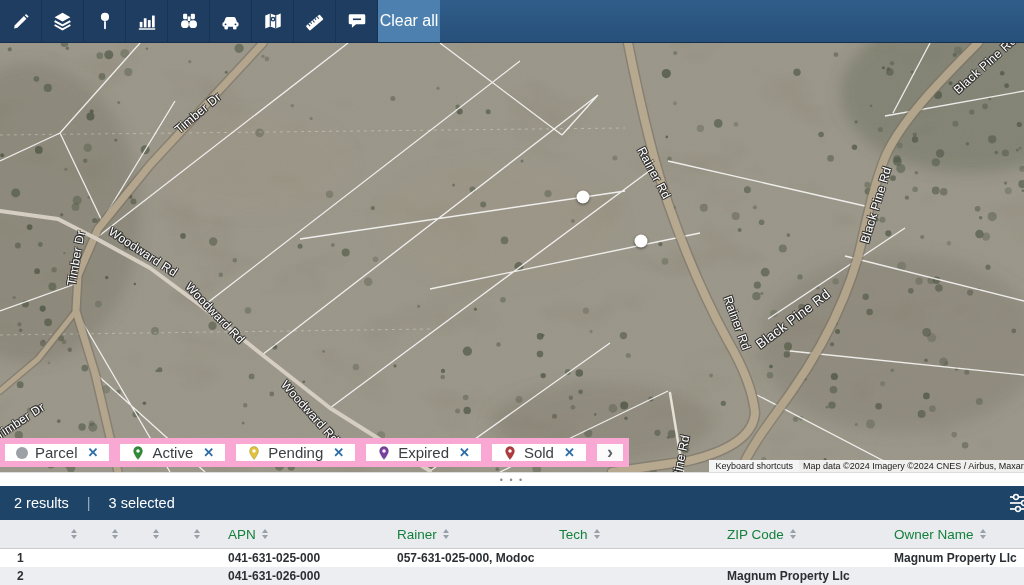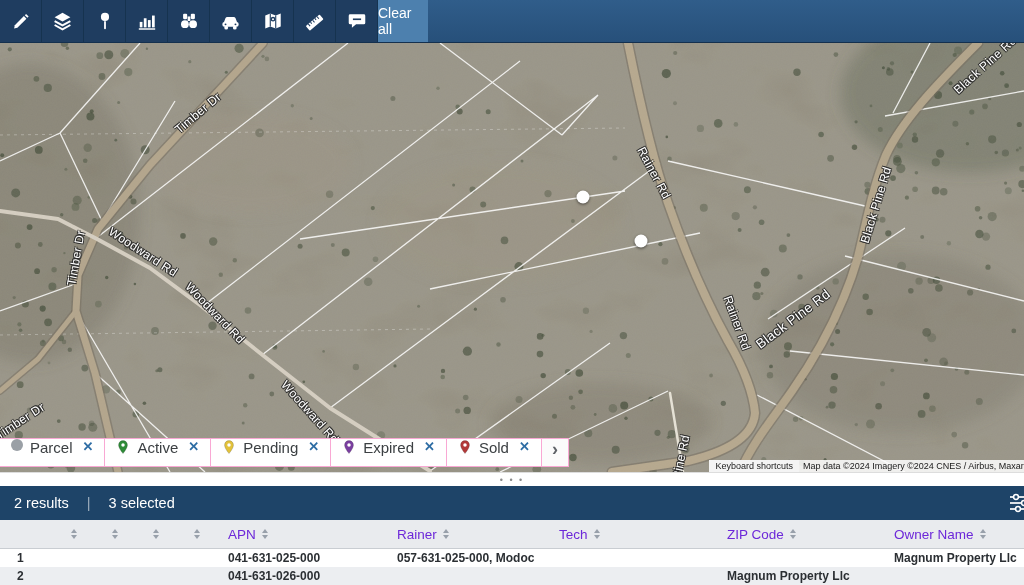--- a/index.html
+++ b/index.html
@@ -4,37 +4,37 @@
 <style>
   html,body{margin:0;padding:0;background:#fff;}
   body{width:1024px;height:585px;overflow:hidden;position:relative;
        font-family:"Liberation Sans",sans-serif;-webkit-font-smoothing:antialiased;}
 
   
   .toolbar{height:42px;display:flex;align-items:stretch;background:#1f3d60;border-bottom:1px solid #14304e;}
   .tb-btn{width:41px;display:flex;align-items:center;justify-content:center;
           border-right:1px solid #16334f;background:#1f3d60;cursor:pointer;}
   .tb-btn svg{display:block;}
-  .tb-clear{width:50px;display:flex;align-items:center;justify-content:center;
-            background:#4d80ae;color:#fff;font-size:14px;cursor:pointer;}
+  .tb-clear{width:62px;display:flex;align-items:center;justify-content:center;
+            background:#4d80ae;color:#fff;font-size:16px;cursor:pointer;}
   .tb-fill{flex:1;background:linear-gradient(180deg,#305d8a,#27507a);}
 
   
   .map{position:relative;height:429px;overflow:hidden;background:#8b8476;}
   .map svg.terrain{position:absolute;left:0;top:0;}
   .map-overlay{position:absolute;left:0;top:0;width:100%;height:100%;}
   .road-label{position:absolute;color:#fff;white-space:nowrap;letter-spacing:.3px;
     text-shadow:-1px -1px 0 rgba(45,45,45,.95),1px -1px 0 rgba(45,45,45,.95),
                 -1px 1px 0 rgba(45,45,45,.95),1px 1px 0 rgba(45,45,45,.95);}
   .map-marker{position:absolute;width:13px;height:13px;background:#fff;border-radius:50%;
     transform:translate(-50%,-50%);box-shadow:0 1px 3px rgba(0,0,0,.55);cursor:pointer;}
 
   
   .chips-row{position:absolute;left:0;top:395px;display:flex;height:29px;}
-  .chip{display:flex;gap:7px;background:#fff;border:1px solid #f9a8d4;
+  .chip{display:flex;align-items:center;gap:7px;background:#fff;border:6px solid #f9a8d4;
         margin-left:-1px;padding:0 11px;font-size:15px;color:#3c4043;cursor:pointer;}
   .chip-circle{width:12px;height:12px;border-radius:50%;display:inline-block;}
   .chip-close{color:#2e6da4;font-size:13px;font-weight:bold;margin-left:3px;cursor:pointer;}
   .chip-more{width:26px;justify-content:center;padding:0;background:#fbfbfb;
              color:#5f6368;font-size:18px;font-weight:bold;gap:0;}
 
   
   .attrib{position:absolute;right:0;top:417px;height:12px;display:flex;align-items:center;
           font-size:9px;color:#1a1a1a;white-space:nowrap;}
   .attrib .kbd{background:#f4f4f4;padding:0 6px;height:12px;line-height:12px;cursor:pointer;}
@@ -48,21 +48,21 @@
 
   
   .results-bar{height:34px;background:#1e4468;display:flex;align-items:center;gap:18px;
                padding-left:14px;color:#fff;font-size:14.5px;position:relative;}
   .rb-divider{color:rgba(255,255,255,.55);}
   .rb-filter{position:absolute;right:-8px;top:7px;cursor:pointer;}
 
   
   .table-header,.trow{display:grid;grid-template-columns:50px 41px 41px 41px 41px 169px 162px 168px 167px 1fr;}
   .table-header{height:28px;background:#e9ebee;border-bottom:1px solid #c9cdd2;}
-  .th{display:flex;align-items:center;font-size:13.5px;color:#6d28d9;overflow:hidden;white-space:nowrap;}
+  .th{display:flex;align-items:center;font-size:13.5px;color:#15803d;overflow:hidden;white-space:nowrap;}
   .th.labeled{padding-left:14px;}
   .th.centered{justify-content:center;}
   .sort-icon{display:inline-flex;flex-direction:column;gap:2px;margin-left:6px;}
   .sort-icon i{display:block;width:0;height:0;border-left:3.5px solid transparent;border-right:3.5px solid transparent;}
   .sort-icon .up{border-bottom:4px solid #98a0aa;}
   .sort-icon .down{border-top:4px solid #98a0aa;}
   .trow{height:18px;background:#fff;cursor:pointer;}
   .trow.striped{background:#eceef1;}
   .td{line-height:18px;font-size:12px;color:#333;overflow:hidden;white-space:nowrap;padding-left:14px;}
   .td.c0{padding-left:17px;}

